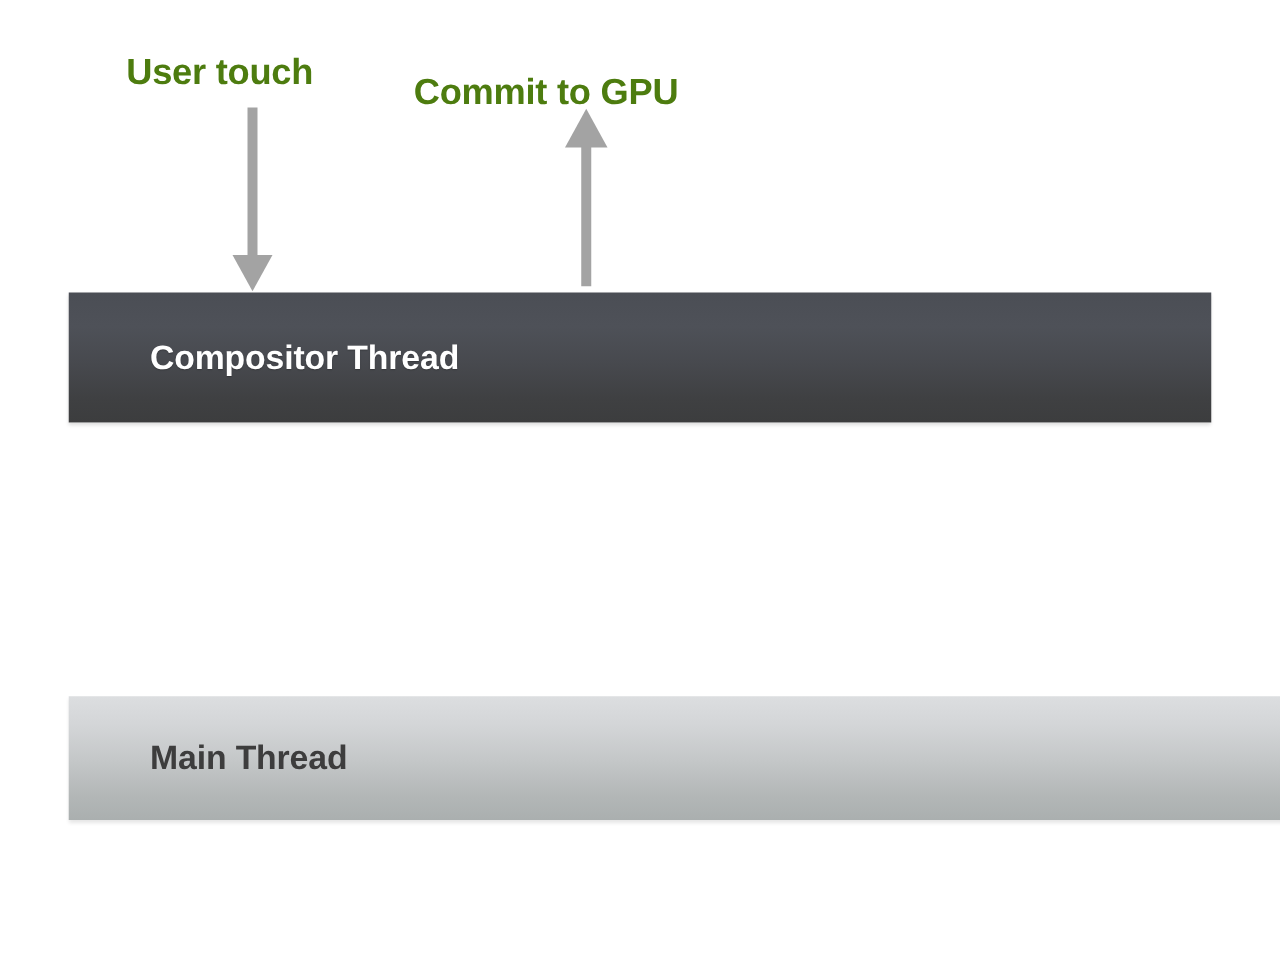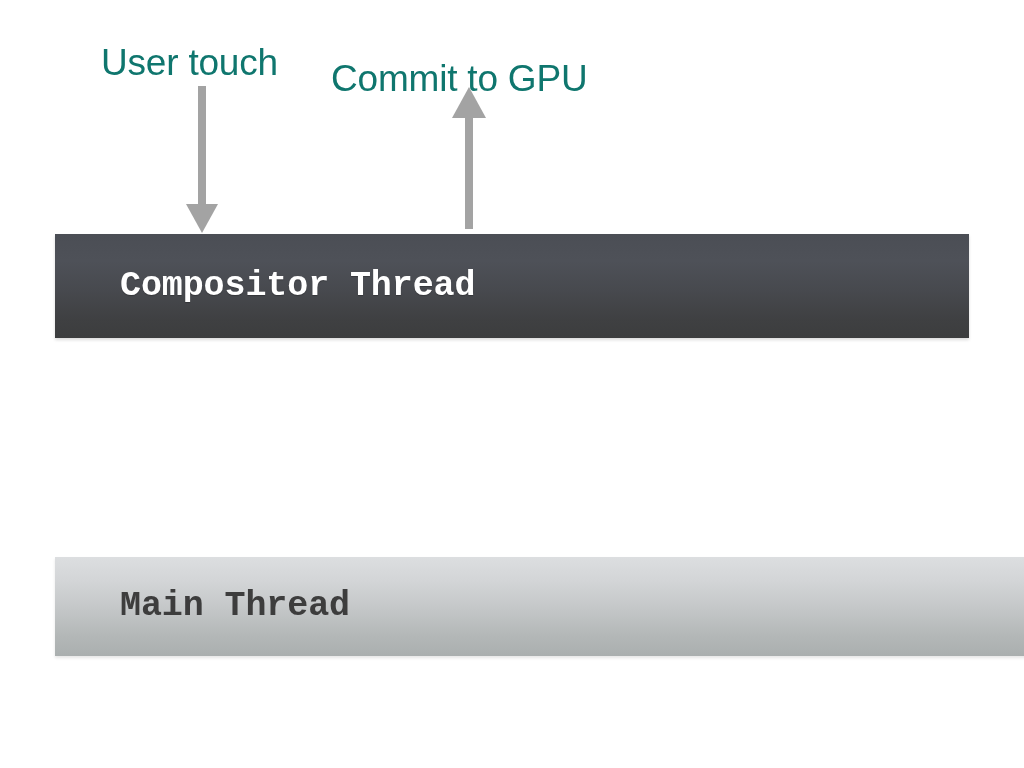--- a/index.html
+++ b/index.html
@@ -18,24 +18,24 @@
     position: relative;
     width: 1024px;
     height: 768px;
     background: #ffffff;
   }
 
   
   .annotation-label {
     position: absolute;
     font-family: "Liberation Sans", sans-serif;
-    font-weight: normal;
-    font-size: 37px;
+    font-weight: bold;
+    font-size: 29px;
     line-height: 1;
-    color: #0f766e;
+    color: #4d7c0f;
     white-space: nowrap;
     letter-spacing: -0.2px;
   }
   #label-user-touch {
     left: 101px;
     top: 44px;
   }
   #label-commit-gpu {
     left: 331px;
     top: 60px;
@@ -59,23 +59,23 @@
     height: 146px;
   }
 
   
   .thread-bar {
     position: absolute;
     display: flex;
     align-items: center;
   }
   .thread-bar-label {
-    font-family: Liberation Mono, monospace;
+    font-family: Liberation Sans, sans-serif;
     font-weight: bold;
-    font-size: 35px;
+    font-size: 27px;
     line-height: 1;
     white-space: nowrap;
     letter-spacing: -0.1px;
   }
 
   #bar-compositor-thread {
     left: 55px;
     top: 234px;
     width: 914px;
     height: 104px;

